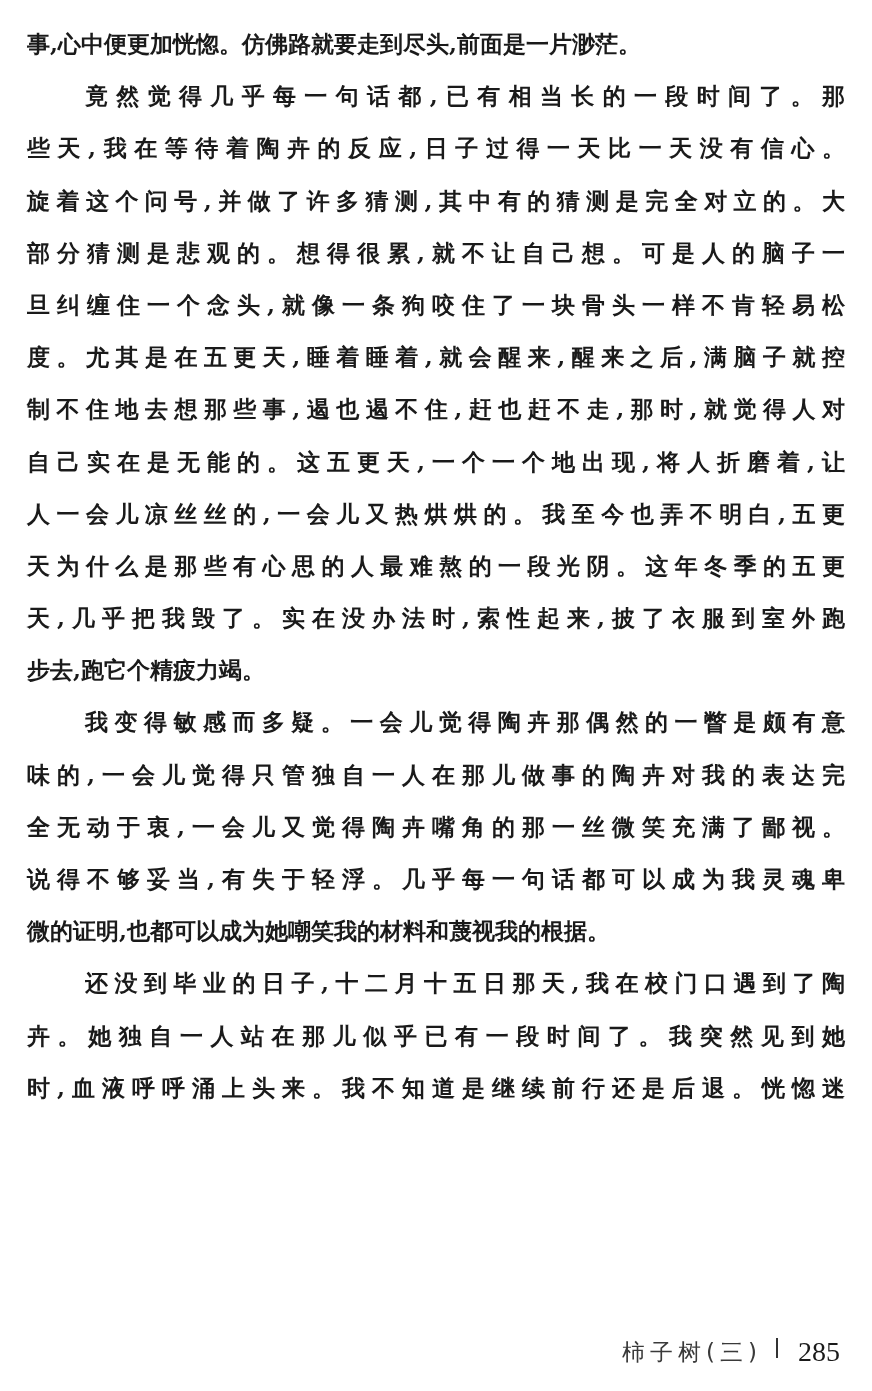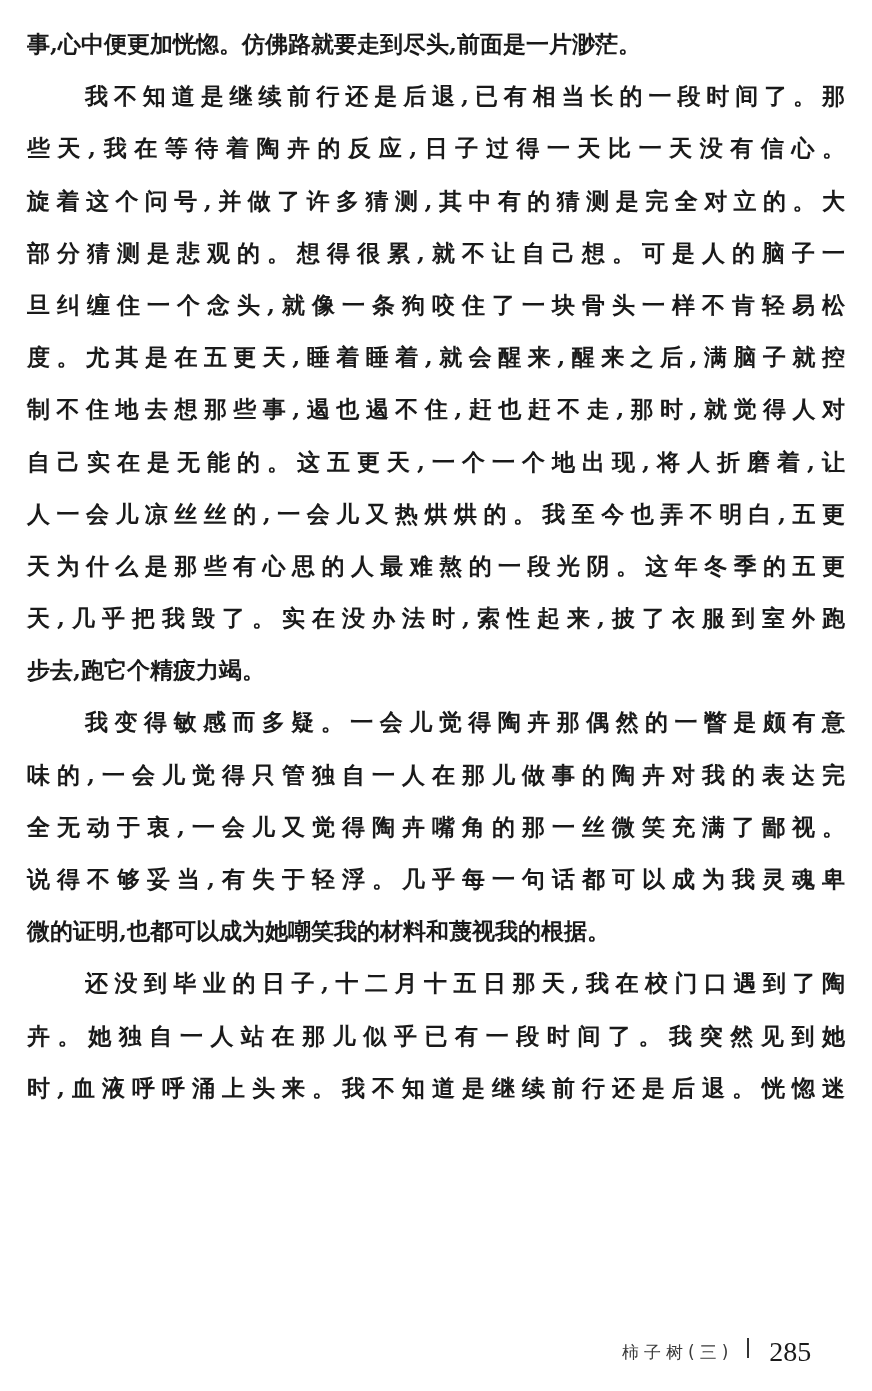--- a/index.html
+++ b/index.html
@@ -40,21 +40,21 @@
     .footer {
       position: absolute;
       top: 1332px;
       left: 622px;
       height: 40px;
       display: flex;
       align-items: center;
     }
     .running-title {
       font-family: "DejaVu Sans", "Liberation Sans", sans-serif;
-      font-size: 17px;
+      font-size: 23px;
       color: #3a3a3a;
       letter-spacing: 5px;
     }
     .sep {
       display: inline-block;
       width: 2px;
       height: 20px;
       background: #333;
       margin: 0 20px 0 14px;
       position: relative;
@@ -64,21 +64,21 @@
       font-family: "Liberation Serif", "DejaVu Serif", serif;
       font-size: 28px;
       color: #1a1a1a;
     }
   </style>
 </head>
 <body>
 
 <div class="page" id="page-body">
     <div class="line last">事,心中便更加恍惚。仿佛路就要走到尽头,前面是一片渺茫。</div>
-    <div class="line indent">我不知道是继续前行还是后退,已有相当长的一段时间了。那</div>
+    <div class="line indent">竟然觉得几乎每一句话都,已有相当长的一段时间了。那</div>
     <div class="line">些天,我在等待着陶卉的反应,日子过得一天比一天没有信心。</div>
     <div class="line">旋着这个问号,并做了许多猜测,其中有的猜测是完全对立的。大</div>
     <div class="line">部分猜测是悲观的。想得很累,就不让自己想。可是人的脑子一</div>
     <div class="line">旦纠缠住一个念头,就像一条狗咬住了一块骨头一样不肯轻易松</div>
     <div class="line">度。尤其是在五更天,睡着睡着,就会醒来,醒来之后,满脑子就控</div>
     <div class="line">制不住地去想那些事,遏也遏不住,赶也赶不走,那时,就觉得人对</div>
     <div class="line">自己实在是无能的。这五更天,一个一个地出现,将人折磨着,让</div>
     <div class="line">人一会儿凉丝丝的,一会儿又热烘烘的。我至今也弄不明白,五更</div>
     <div class="line">天为什么是那些有心思的人最难熬的一段光阴。这年冬季的五更</div>
     <div class="line">天,几乎把我毁了。实在没办法时,索性起来,披了衣服到室外跑</div>

